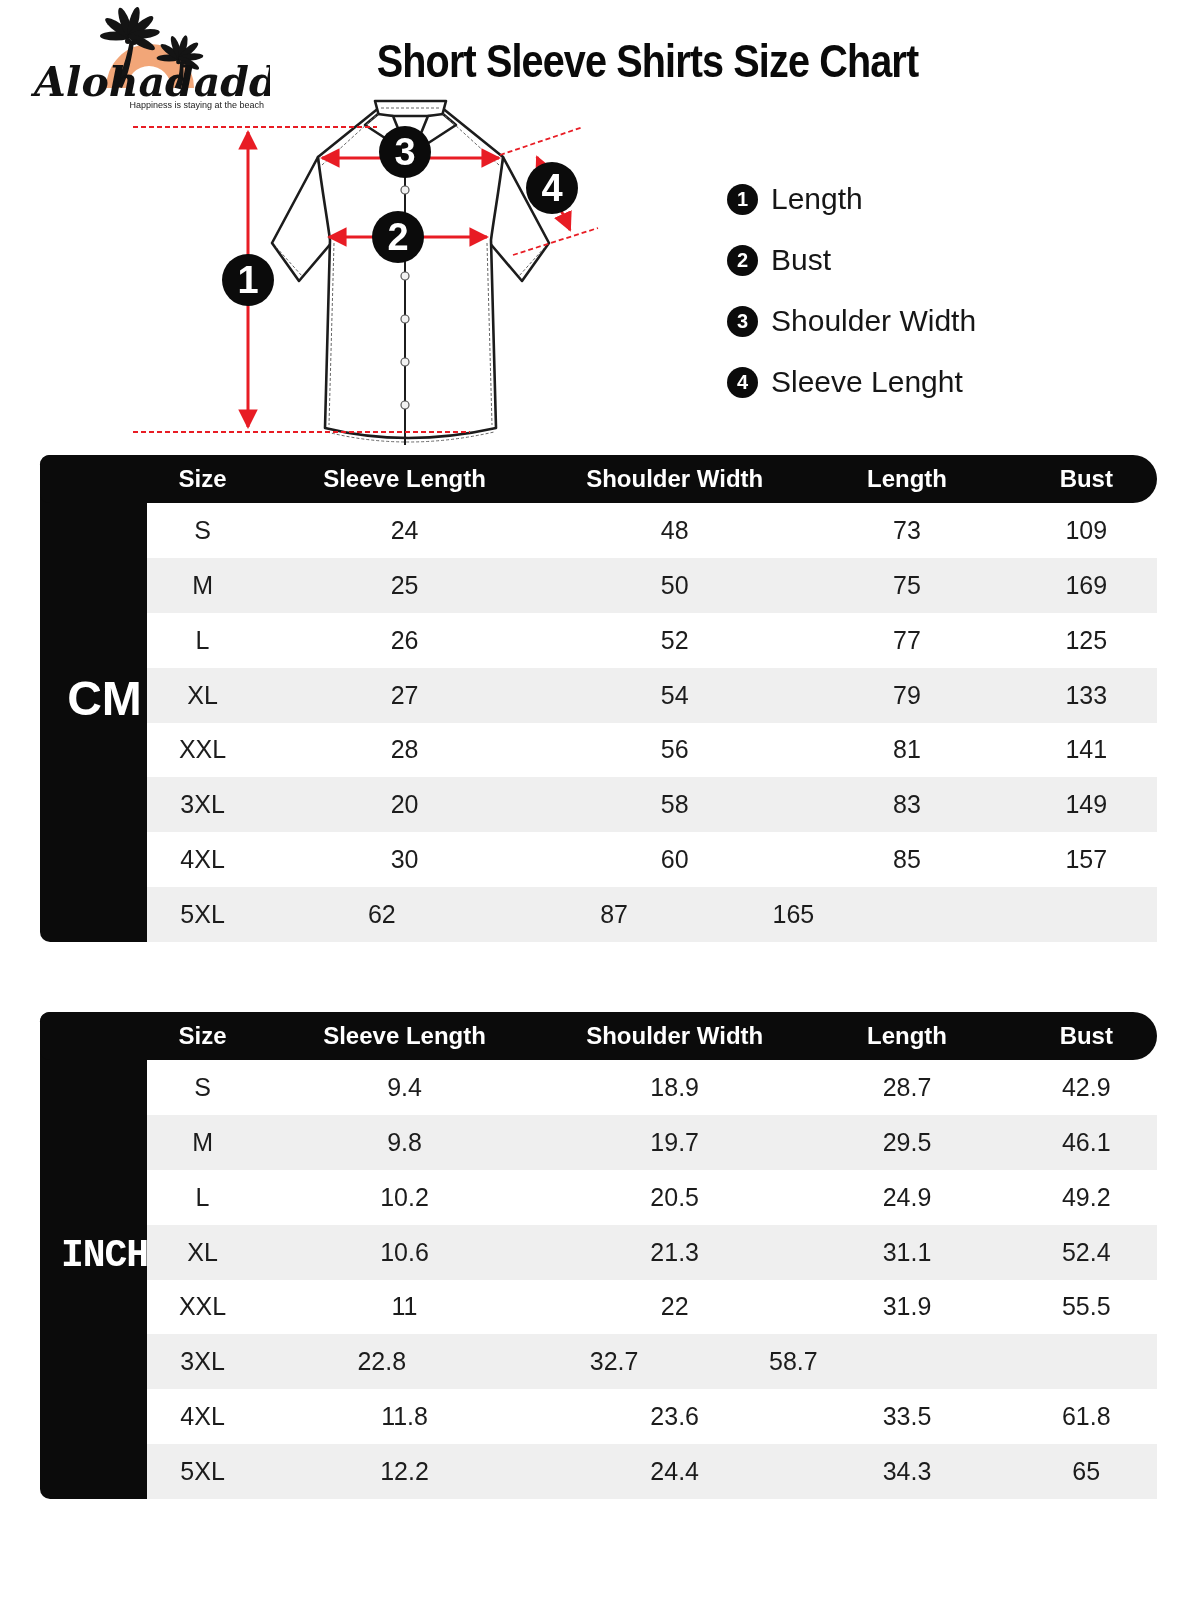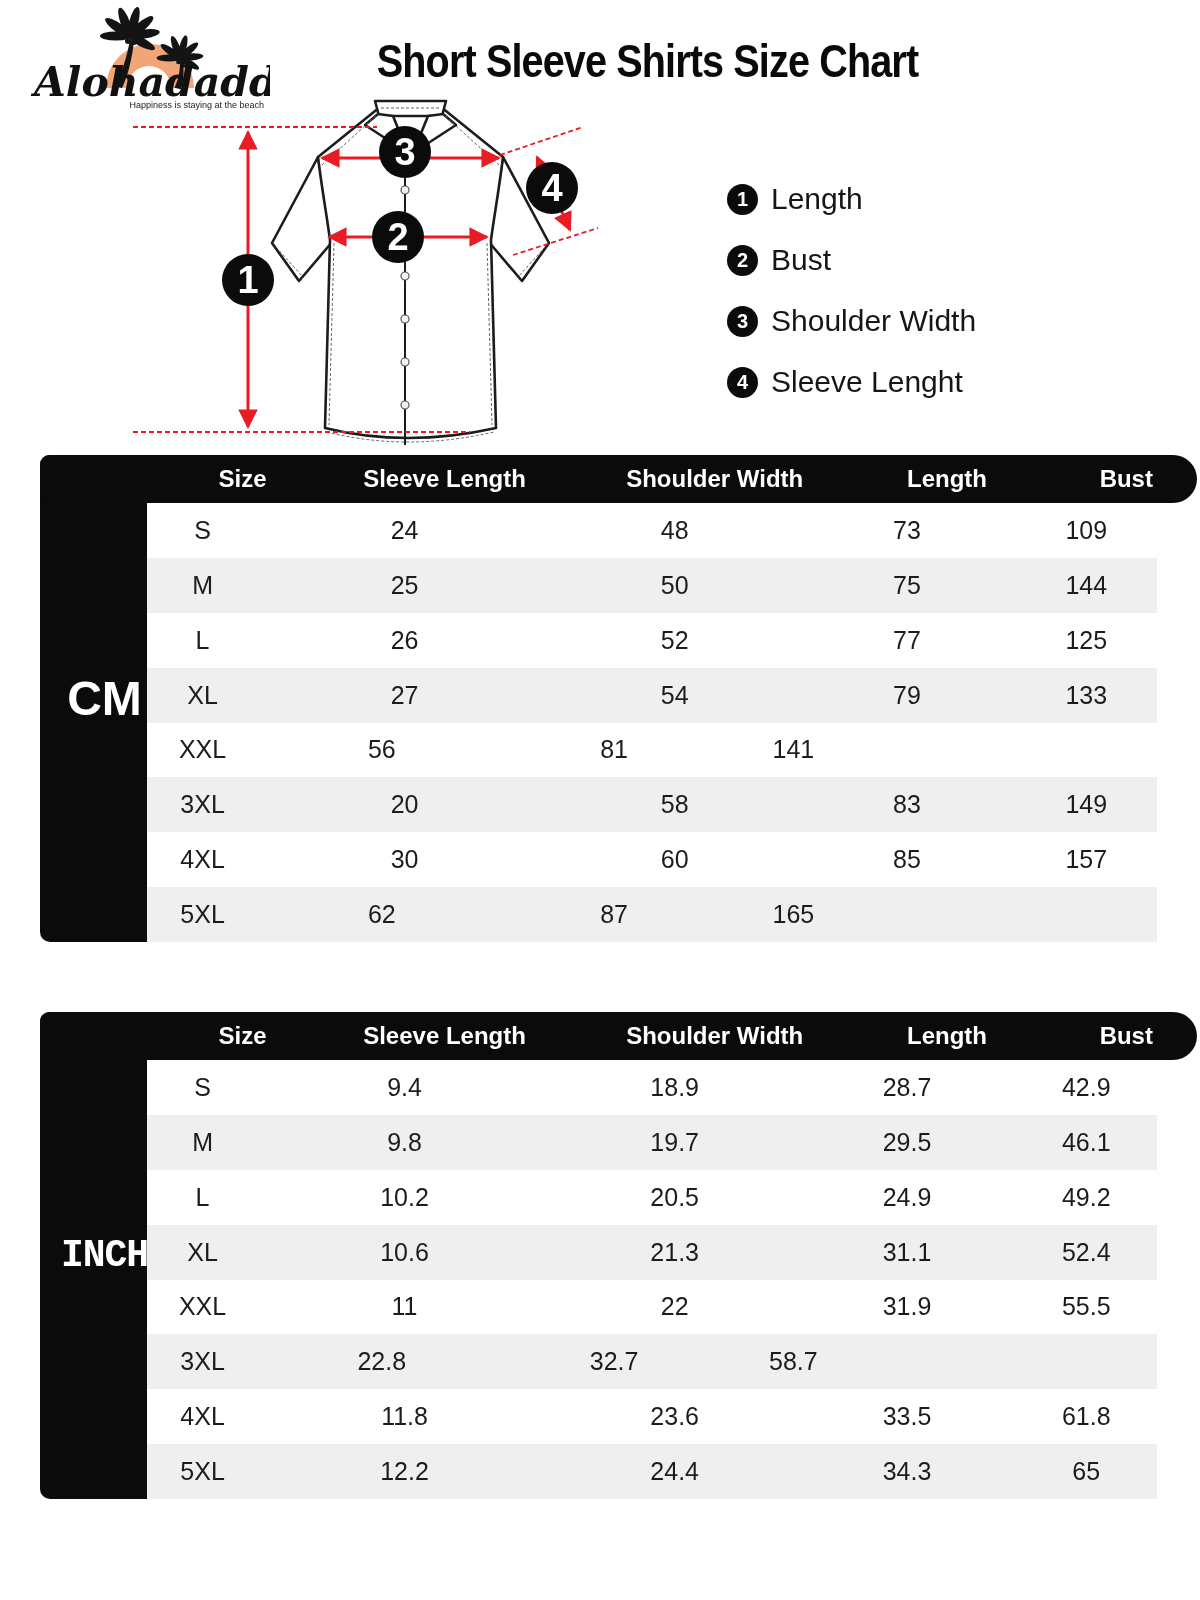--- a/index.html
+++ b/index.html
@@ -28,21 +28,21 @@
   
   .size-table{position:absolute;left:40px;width:1117px;height:487px;}
   #cm-table{top:455px;} #inch-table{top:1012px;}
   .unit-col{position:absolute;left:0;top:0;width:129px;height:100%;background:#0b0b0b;
             border-radius:10px 0 0 10px;display:flex;align-items:center;justify-content:center;
             color:#fff;font-weight:bold;}
   #cm-table .unit-col span{font-size:48px;}
   #inch-table .unit-col span{font-size:38px;letter-spacing:-1px;font-family:Liberation Mono, monospace;}
   .thead{position:absolute;left:0;top:0;width:100%;height:48px;background:#0b0b0b;
          border-radius:10px 26px 26px 10px;display:flex;align-items:center;
-         color:#fff;font-weight:bold;font-size:24px;padding-left:40px;}
+         color:#fff;font-weight:bold;font-size:24px;}
   .thead .spacer{width:107px;flex:0 0 107px;}
   .tbody{position:absolute;left:107px;top:48px;width:1010px;height:439px;
          display:flex;flex-direction:column;}
   .trow{flex:1;display:flex;align-items:center;font-size:25px;color:#1c1c1c;background:#fff;}
   .trow:nth-child(even){background:#efefef;}
   .tcell{text-align:center;}
   .c0{width:11%;} .c1{width:29%;} .c2{width:24.5%;} .c3{width:21.5%;} .c4{width:14%;}
 
   
   .notes{position:absolute;left:0;right:0;top:1532px;text-align:center;
@@ -190,38 +190,39 @@
           <div class="tcell c1">24</div>
           <div class="tcell c2">48</div>
           <div class="tcell c3">73</div>
           <div class="tcell c4">109</div>
         </div>
         <div class="trow">
           <div class="tcell c0">M</div>
           <div class="tcell c1">25</div>
           <div class="tcell c2">50</div>
           <div class="tcell c3">75</div>
-          <div class="tcell c4">144</div>
+          <div class="tcell c4">169</div>
         </div>
         <div class="trow">
           <div class="tcell c0">L</div>
           <div class="tcell c1">26</div>
           <div class="tcell c2">52</div>
           <div class="tcell c3">77</div>
           <div class="tcell c4">125</div>
         </div>
         <div class="trow">
           <div class="tcell c0">XL</div>
           <div class="tcell c1">27</div>
           <div class="tcell c2">54</div>
           <div class="tcell c3">79</div>
           <div class="tcell c4">133</div>
         </div>
         <div class="trow">
           <div class="tcell c0">XXL</div>
+          <div class="tcell c1">28</div>
           <div class="tcell c2">56</div>
           <div class="tcell c3">81</div>
           <div class="tcell c4">141</div>
         </div>
         <div class="trow">
           <div class="tcell c0">3XL</div>
           <div class="tcell c1">20</div>
           <div class="tcell c2">58</div>
           <div class="tcell c3">83</div>
           <div class="tcell c4">149</div>

